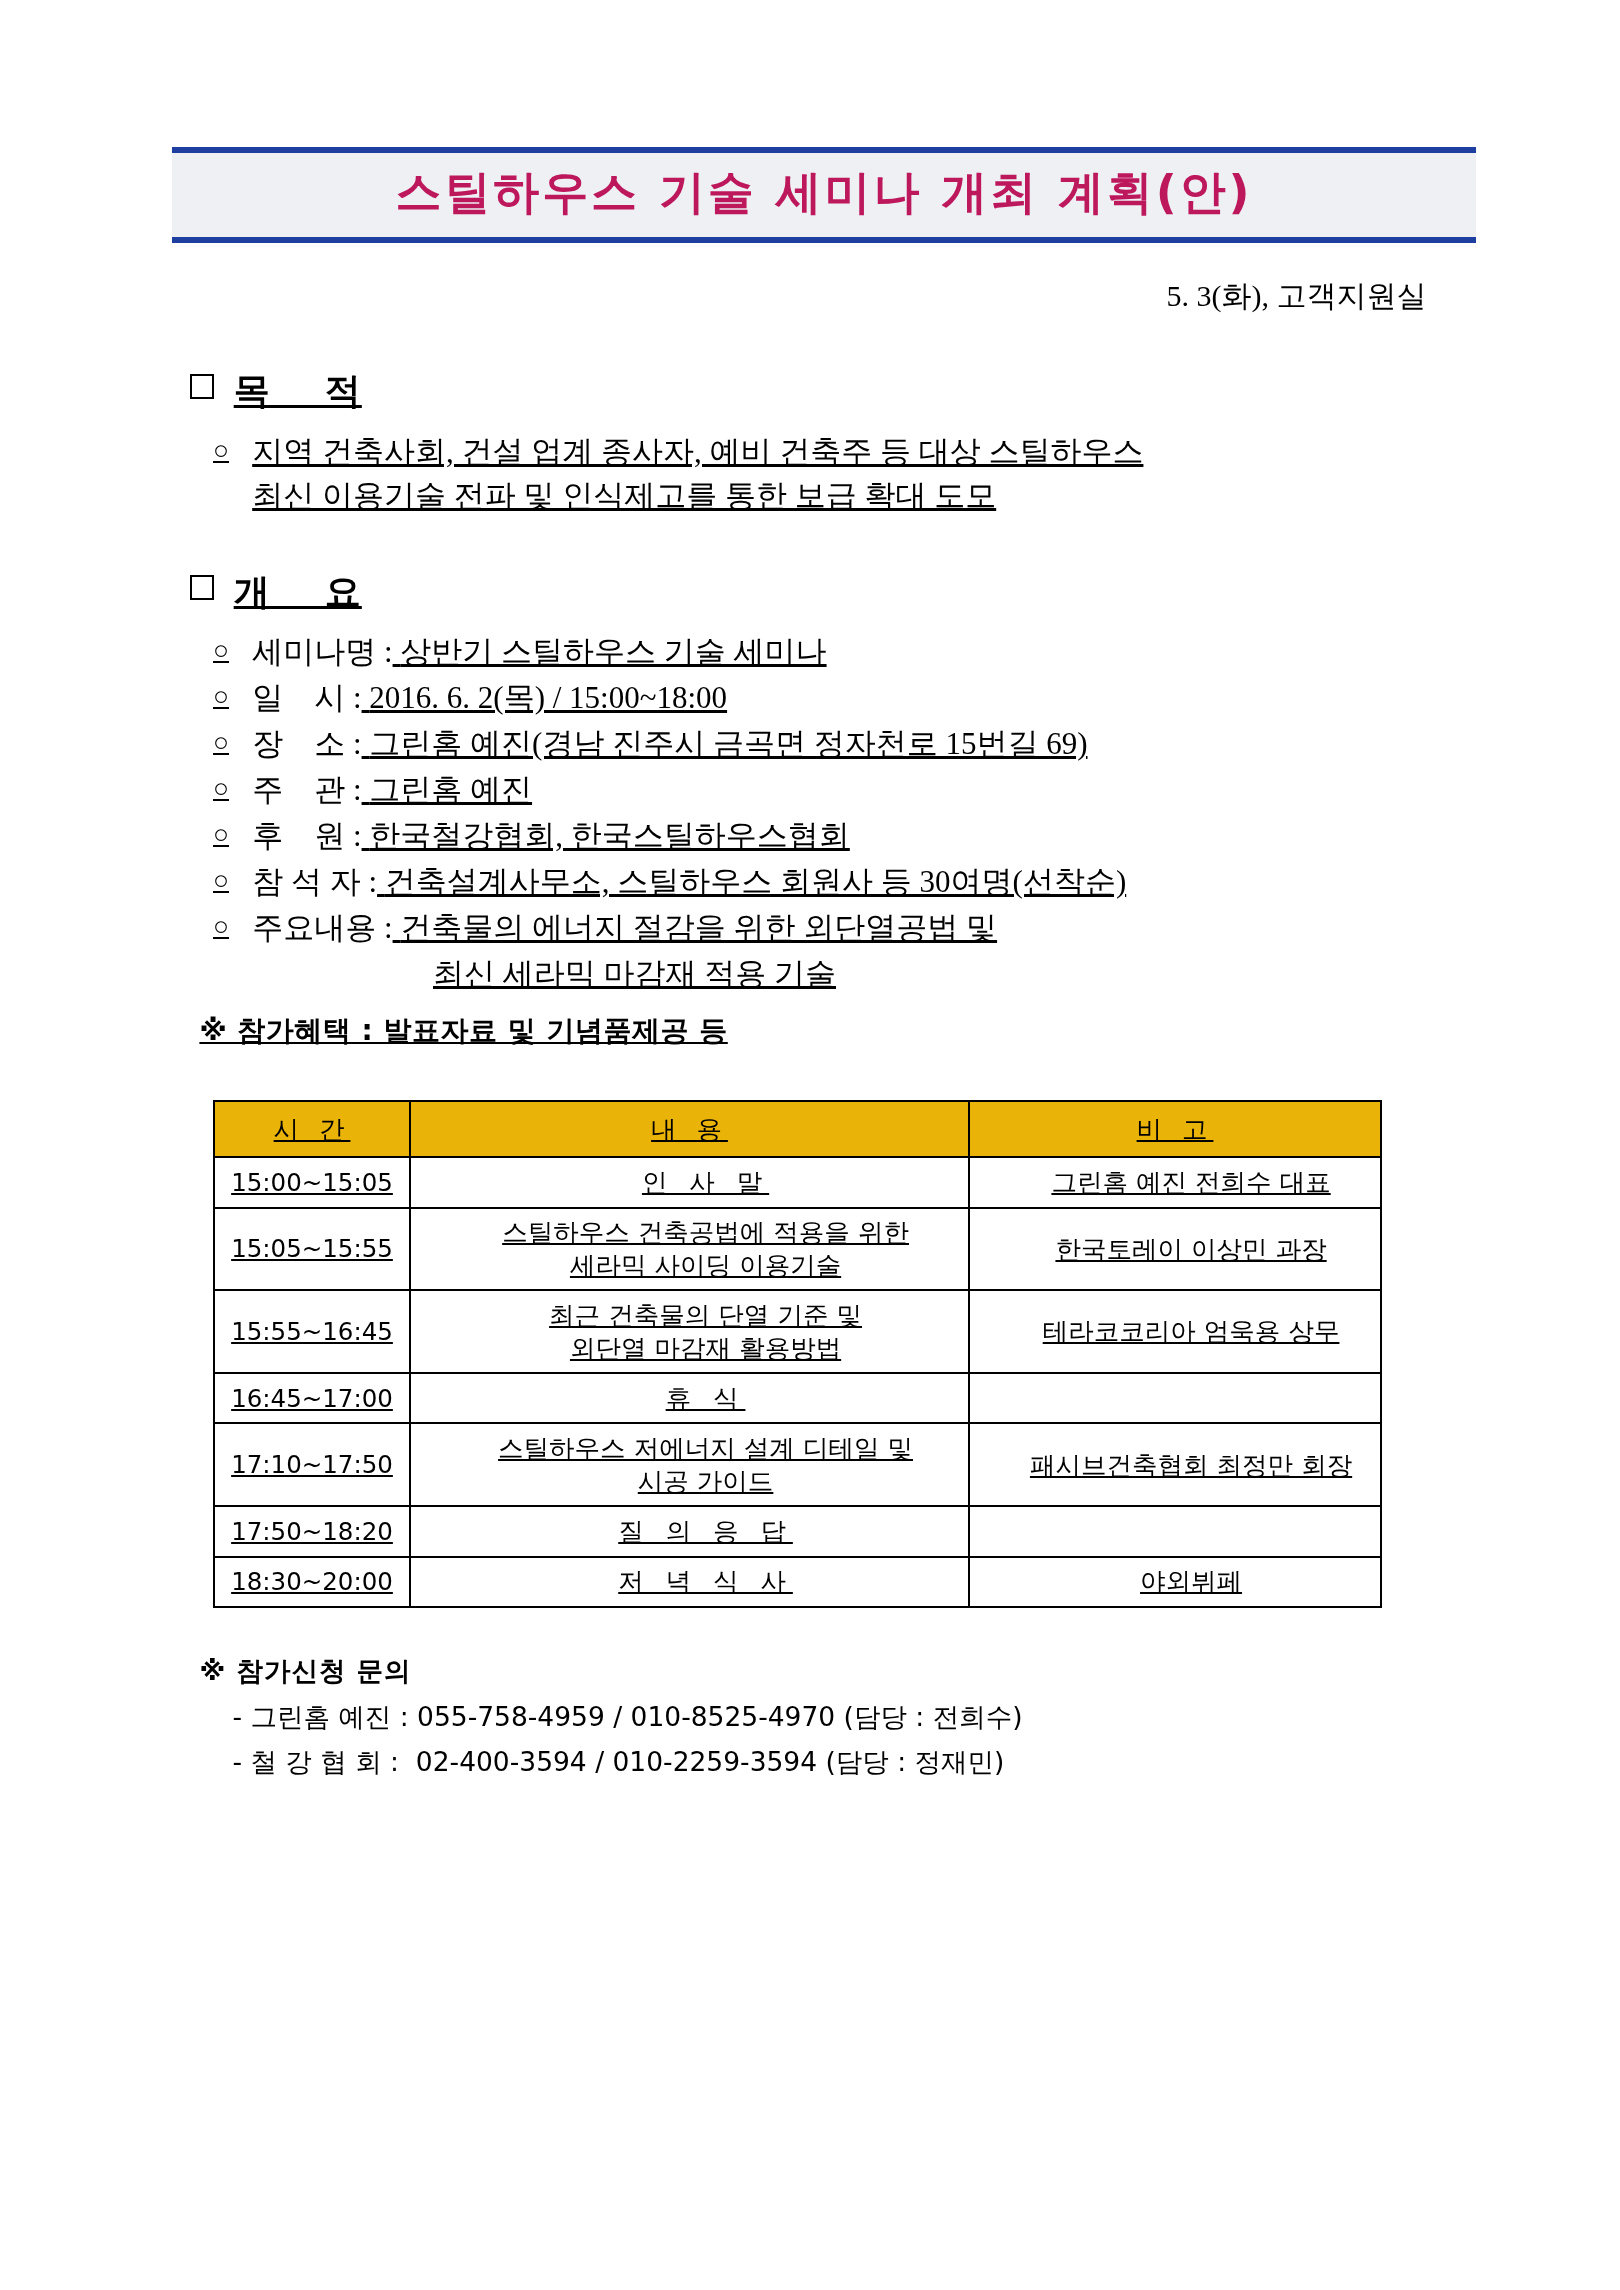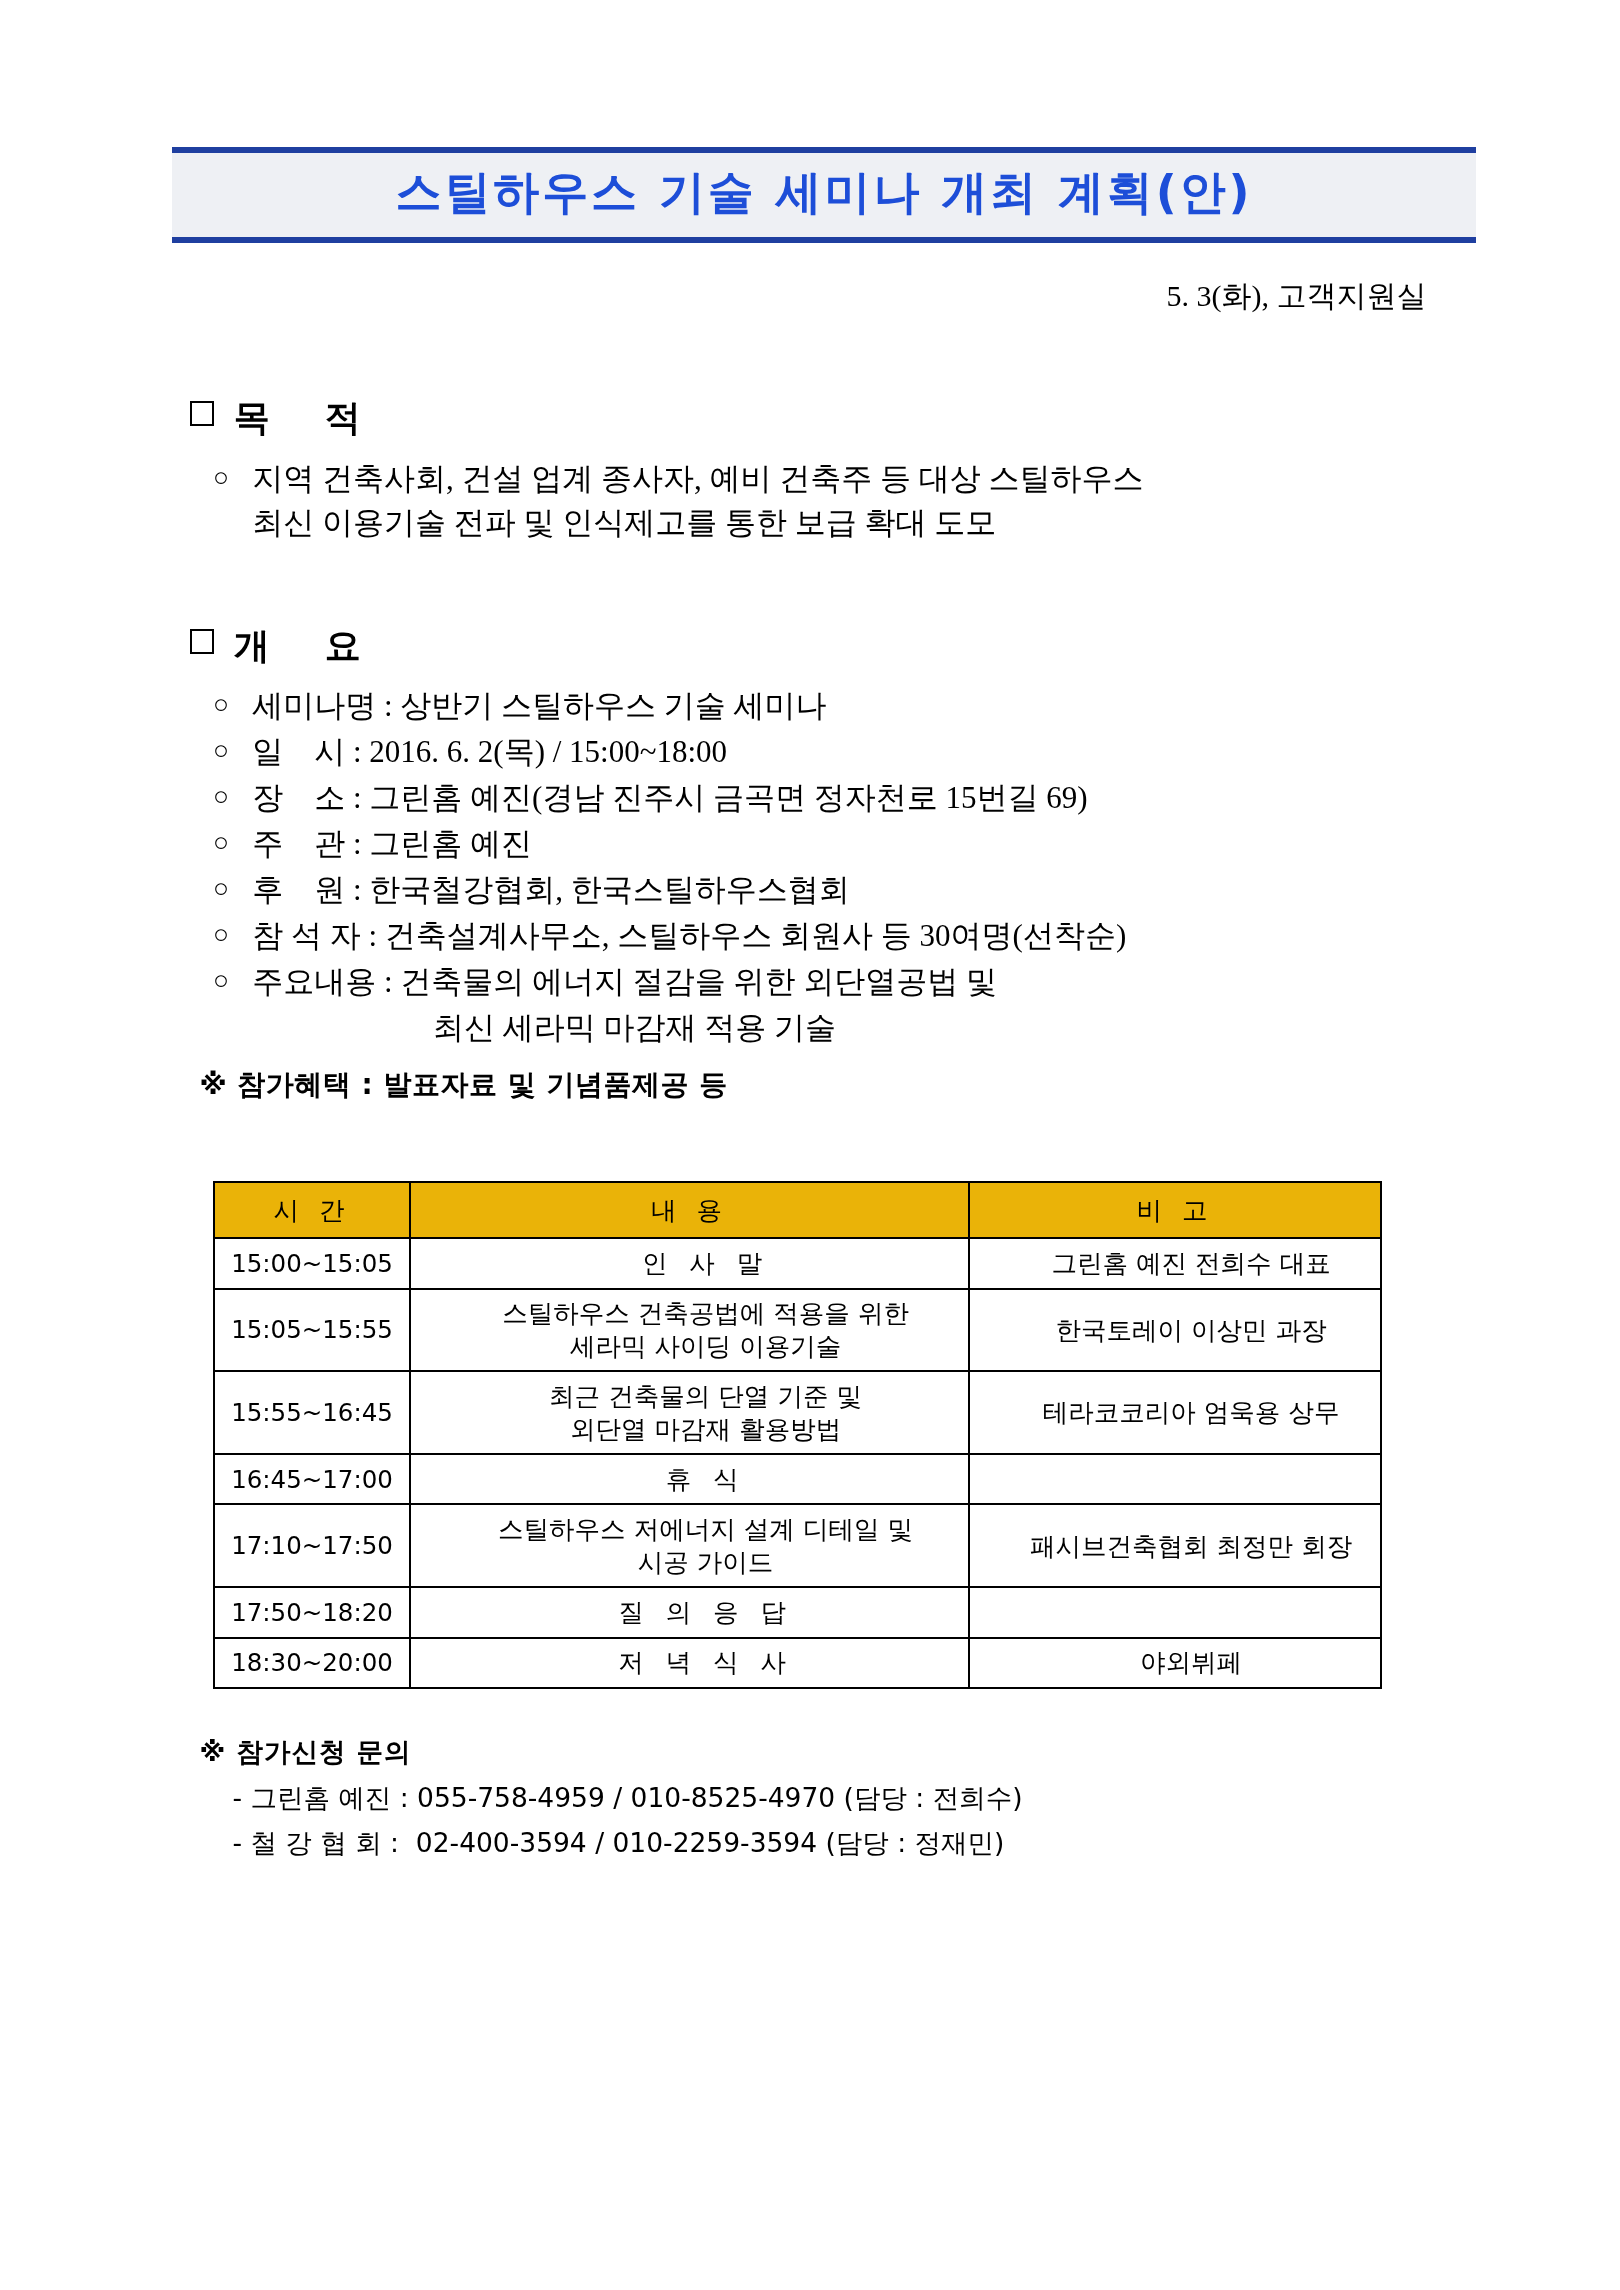--- a/index.html
+++ b/index.html
@@ -33,35 +33,36 @@
     background: #eef0f4;
     box-sizing: border-box;
     padding: 13.7px 0 19.6px 0;
     text-align: center;
   }
   .title-banner .title-text {
     font-family: "DejaVu Sans", "Liberation Sans", sans-serif;
     font-size: 46px;
     font-weight: bold;
     letter-spacing: 2.9px;
-    color: #1d4ed8;
+    color: #be185d;
     line-height: 1.1;
   }
 
   .subheader {
     margin-top: 33px;
     text-align: right;
     padding-right: 21.6px;
     font-size: 30px;
     font-family: "Liberation Serif", serif;
   }
 
   
   .section {
-    margin-top: 77px;
+    margin-top: 50px;
+    text-decoration: underline;
   }
   .sec-head {
     display: flex;
     align-items: baseline;
     font-family: "DejaVu Sans", "Liberation Sans", sans-serif;
     font-weight: bold;
     font-size: 36px;
     letter-spacing: 1px;
     padding-left: 17.6px;
   }

